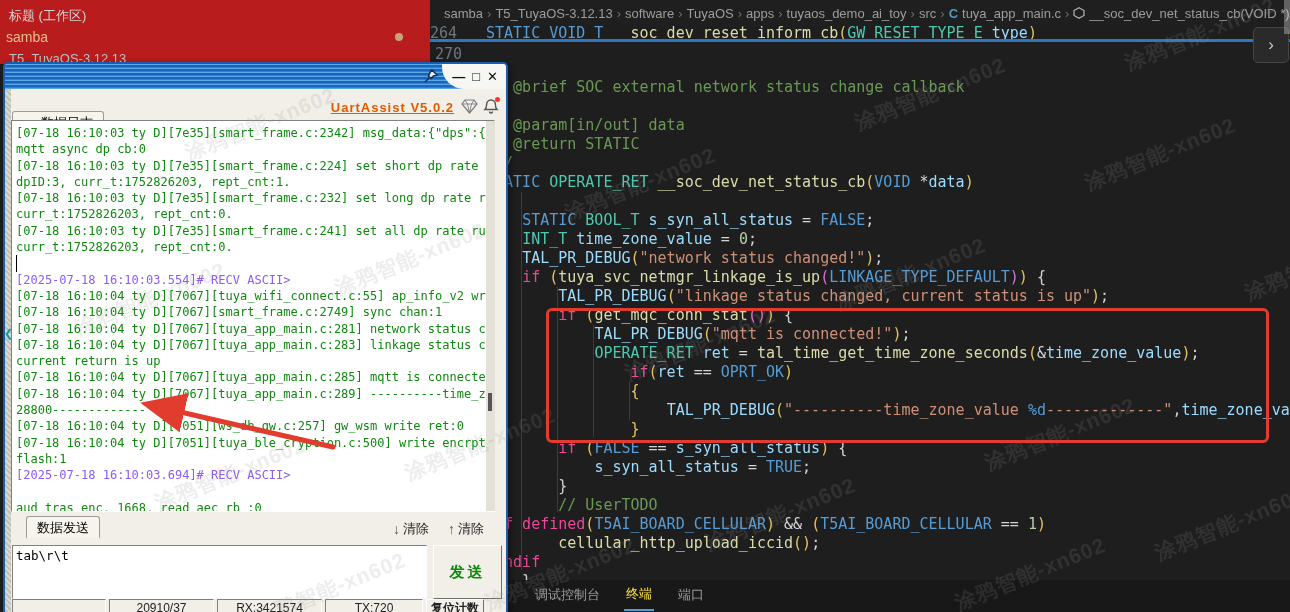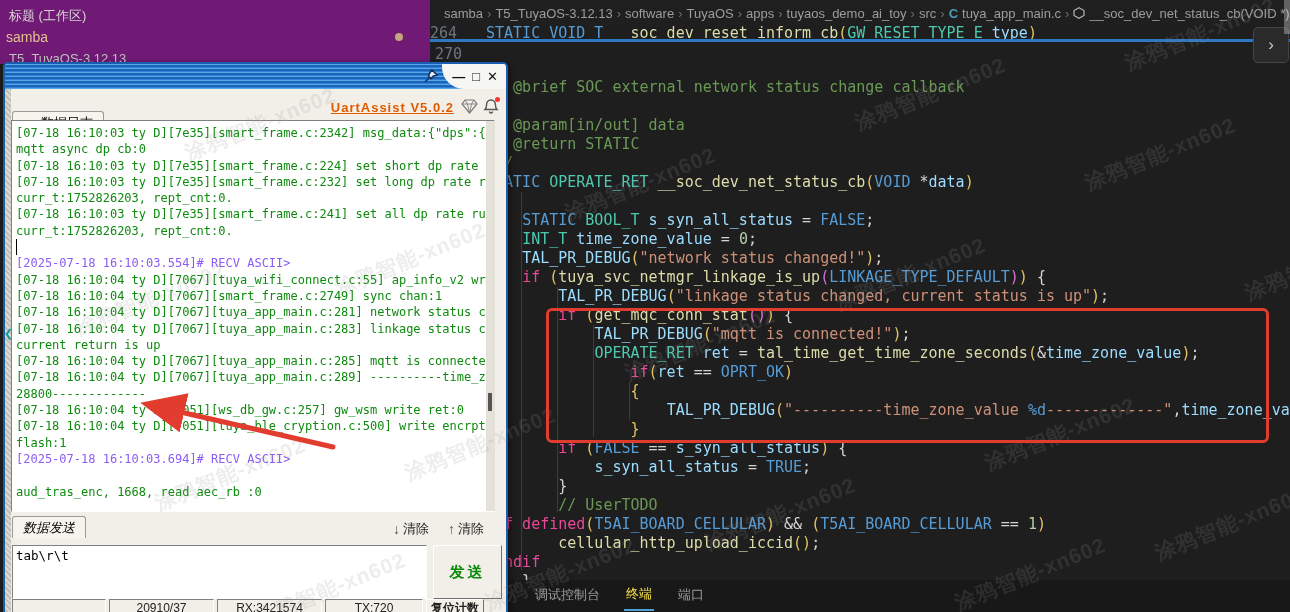--- a/index.html
+++ b/index.html
@@ -1,21 +1,21 @@
 <!DOCTYPE html>
 <html><head>
 <meta charset="utf-8">
 <style>
   html,body{margin:0;padding:0;}
   body{width:1290px;height:612px;overflow:hidden;position:relative;background:#1e1e1e;
        font-family:"Liberation Sans","DejaVu Sans",sans-serif;}
 
   
   .vscode{position:absolute;inset:0;background:#1e1e1e;}
-  .explorer{position:absolute;left:0;top:0;width:430px;height:64px;background:#701a75;}
+  .explorer{position:absolute;left:0;top:0;width:430px;height:64px;background:#b91c1c;}
   .ws-title{position:absolute;left:9px;top:7px;font-size:13px;color:#d6d6d6;}
   .root-item{position:absolute;left:6px;top:29px;font-size:14px;color:#e2c08d;}
   .sub-item{position:absolute;left:9px;top:51px;font-size:13px;color:#c0c0c0;}
   .tab-dot{position:absolute;left:395px;top:33px;width:8px;height:8px;border-radius:50%;background:#c2a57e;}
 
   .crumbbar{position:absolute;left:430px;top:0;width:860px;height:26px;background:#1f1f1f;
             display:flex;align-items:center;padding-left:12px;font-size:13px;color:#9d9d9d;white-space:nowrap;}
   .crumb-item{margin:0 2px;display:inline-flex;align-items:center;gap:4px;cursor:default;}
   .crumb-sep{color:#6e6e6e;margin:0 2px;}
   .c-file-icon{color:#519aba;font-weight:bold;font-size:13px;}
@@ -61,21 +61,21 @@
   .sw-btn{font-size:13px;font-weight:bold;color:#111;line-height:1;cursor:default;}
   .sw-pin{position:absolute;right:66px;top:3px;width:18px;height:18px;}
   .sw-handle{position:absolute;left:0;top:25px;width:6px;height:525px;
       background:repeating-linear-gradient(45deg,#dcd9cf 0 2px,#c2bfb4 2px 4px);}
   .sw-collapse{position:absolute;left:-1px;top:263px;color:#0a9aa0;font-size:11px;font-weight:bold;}
 
   .sw-tab{position:absolute;height:22px;padding:2px 10px 0 10px;background:#f6f4ec;
       border:1px solid #9a9a9a;border-bottom:none;border-radius:3px 3px 0 0;
       font-size:13px;color:#000;box-sizing:border-box;}
   .log-tab{left:7px;top:47px;padding-left:28px;}
-  .send-tab{left:7px;top:452px;font-style:italic;}
+  .send-tab{left:21px;top:452px;}
   .ver-link{position:absolute;right:52px;top:36px;font-size:13px;font-weight:bold;color:#e25a00;
       text-decoration:underline;letter-spacing:1px;}
   .gem-icon{position:absolute;right:28px;top:35px;}
   .bell-icon{position:absolute;right:7px;top:34px;}
   .bell-dot{position:absolute;right:6px;top:33px;width:5px;height:5px;border-radius:50%;background:#f33;}
 
   .log-area{position:absolute;left:6px;top:56px;width:484px;height:392px;background:#fff;
       border:1px solid;border-color:#808080 #fdfdfd #fdfdfd #808080;box-sizing:border-box;
       overflow:hidden;padding:4px 2px 0 4px;}
   .log-line{font-family:"DejaVu Sans Mono",monospace;font-size:12px;line-height:16.3px;
@@ -257,20 +257,21 @@
       <path d="M8 2 C5 2 3.6 4.2 3.6 6.5 C3.6 10 2 11.5 2 11.5 H14 C14 11.5 12.4 10 12.4 6.5 C12.4 4.2 11 2 8 2 Z" fill="none" stroke="#555" stroke-width="1.4"></path>
       <path d="M6.5 13.5 a1.5 1.5 0 0 0 3 0" fill="none" stroke="#555" stroke-width="1.4"></path>
     </svg>
   </div>
   <div class="bell-dot"></div>
 
   <div class="log-area" id="log-area">
       <div class="log-line">[07-18 16:10:03 ty D][7e35][smart_frame.c:2342] msg_data:{"dps":{"3":16}},</div>
       <div class="log-line">mqtt async dp cb:0</div>
       <div class="log-line">[07-18 16:10:03 ty D][7e35][smart_frame.c:224] set short dp rate rule,</div>
+      <div class="log-line">dpID:3, curr_t:1752826203, rept_cnt:1.</div>
       <div class="log-line">[07-18 16:10:03 ty D][7e35][smart_frame.c:232] set long dp rate rule, dpID:3,</div>
       <div class="log-line">curr_t:1752826203, rept_cnt:0.</div>
       <div class="log-line">[07-18 16:10:03 ty D][7e35][smart_frame.c:241] set all dp rate rule, dpID:3,</div>
       <div class="log-line">curr_t:1752826203, rept_cnt:0.</div>
       <div class="log-line log-caret"></div>
       <div class="log-line log-mark">[2025-07-18 16:10:03.554]# RECV ASCII&gt;</div>
       <div class="log-line">[07-18 16:10:04 ty D][7067][tuya_wifi_connect.c:55] ap_info_v2 write success</div>
       <div class="log-line">[07-18 16:10:04 ty D][7067][smart_frame.c:2749] sync chan:1</div>
       <div class="log-line">[07-18 16:10:04 ty D][7067][tuya_app_main.c:281] network status changed!</div>
       <div class="log-line">[07-18 16:10:04 ty D][7067][tuya_app_main.c:283] linkage status changed,</div>

